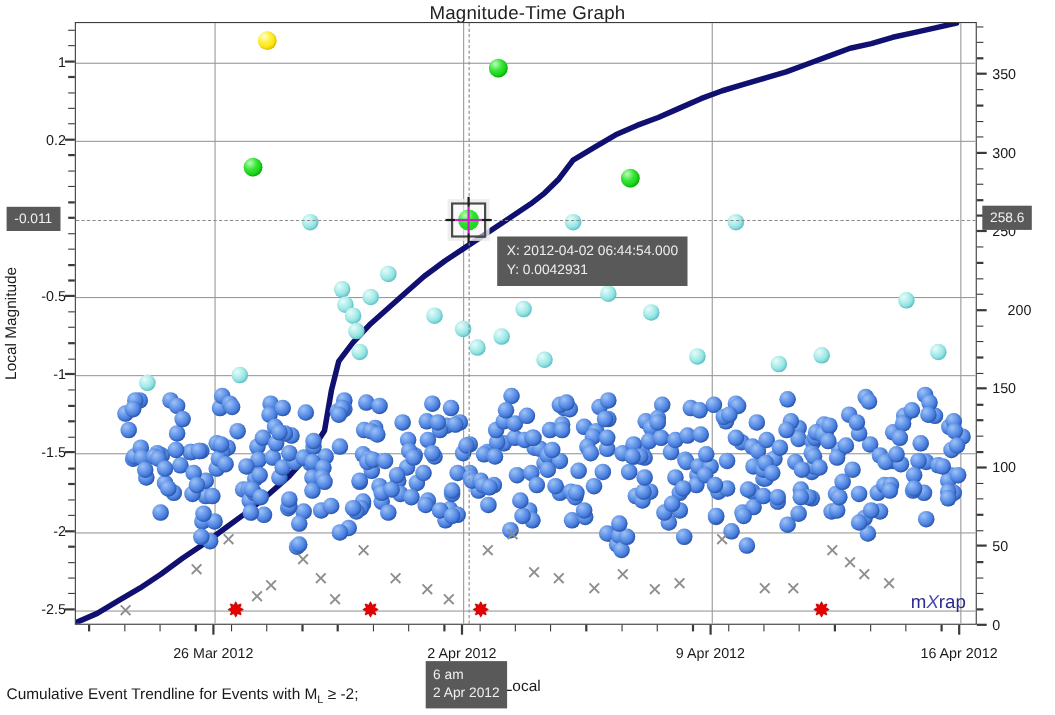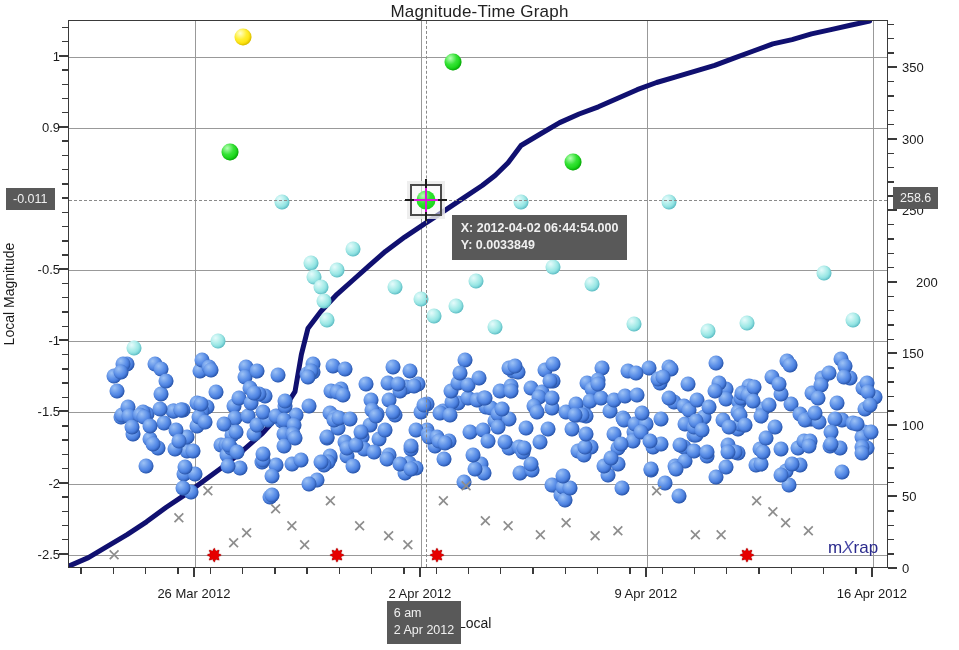--- a/index.html
+++ b/index.html
@@ -653,21 +653,21 @@
           <div class="sel-cross-h"></div>
           <div class="sel-cross-v"></div>
         </div>
       </div>
   </div>
 
   <div id="axis-layer">
       <div class="axis-tick" style="left: 59px; top: 54.5844px; width: 9px; height: 2px;"></div>
       <div class="tick-label left" style="left: 16px; top: 55.5844px; width: 44px;">1</div>
       <div class="axis-tick" style="left: 59px; top: 125.753px; width: 9px; height: 2px;"></div>
-      <div class="tick-label left" style="left: 16px; top: 126.753px; width: 44px;">0.9</div>
+      <div class="tick-label left" style="left: 16px; top: 126.753px; width: 44px;">0.2</div>
       <div class="axis-tick" style="left: 59px; top: 268.091px; width: 9px; height: 2px;"></div>
       <div class="tick-label left" style="left: 16px; top: 269.091px; width: 44px;">-0.5</div>
       <div class="axis-tick" style="left: 59px; top: 339.26px; width: 9px; height: 2px;"></div>
       <div class="tick-label left" style="left: 16px; top: 340.26px; width: 44px;">-1</div>
       <div class="axis-tick" style="left: 59px; top: 410.429px; width: 9px; height: 2px;"></div>
       <div class="tick-label left" style="left: 16px; top: 411.429px; width: 44px;">-1.5</div>
       <div class="axis-tick" style="left: 59px; top: 481.597px; width: 9px; height: 2px;"></div>
       <div class="tick-label left" style="left: 16px; top: 482.597px; width: 44px;">-2</div>
       <div class="axis-tick" style="left: 59px; top: 552.766px; width: 9px; height: 2px;"></div>
       <div class="tick-label left" style="left: 16px; top: 553.766px; width: 44px;">-2.5</div>
@@ -788,23 +788,26 @@
 
   <div class="axis-title" id="xtitle" style="left: 458px; top: 615px;">Local</div>
 
   <div class="cursor-label" id="ycursor" style="left: 6px; top: 188.488px;">-0.011</div>
   <div class="cursor-label" id="y2cursor" style="left: 893px; top: 186.993px;">258.6</div>
   <div class="cursor-label two-line" id="xcursor" style="left: 386.732px; top: 601px;">
     <div>6 am</div>
     <div>2 Apr 2012</div>
   </div>
 
-  <div class="tooltip" id="tooltip" style="left: 451.732px; top: 215.488px; font-weight: bold;">
+  <div class="tooltip" id="tooltip" style="left: 451.732px; top: 215.488px;">
     <div>X: 2012-04-02 06:44:54.000</div>
-    <div>Y: 0.0033849</div>
+    <div>Y: 0.0042931</div>
   </div>
 
   <div class="watermark" id="watermark" style="left: 828px; top: 538px;">
     <span>m</span><span class="xg">X</span><span>rap</span>
   </div>
 
+  <div class="caption">
+    <span>Cumulative Event Trendline for Events with M</span><sub>L</sub><span> ≥ -2;</span>
+  </div>
 
 </div>
 
 </body></html>

